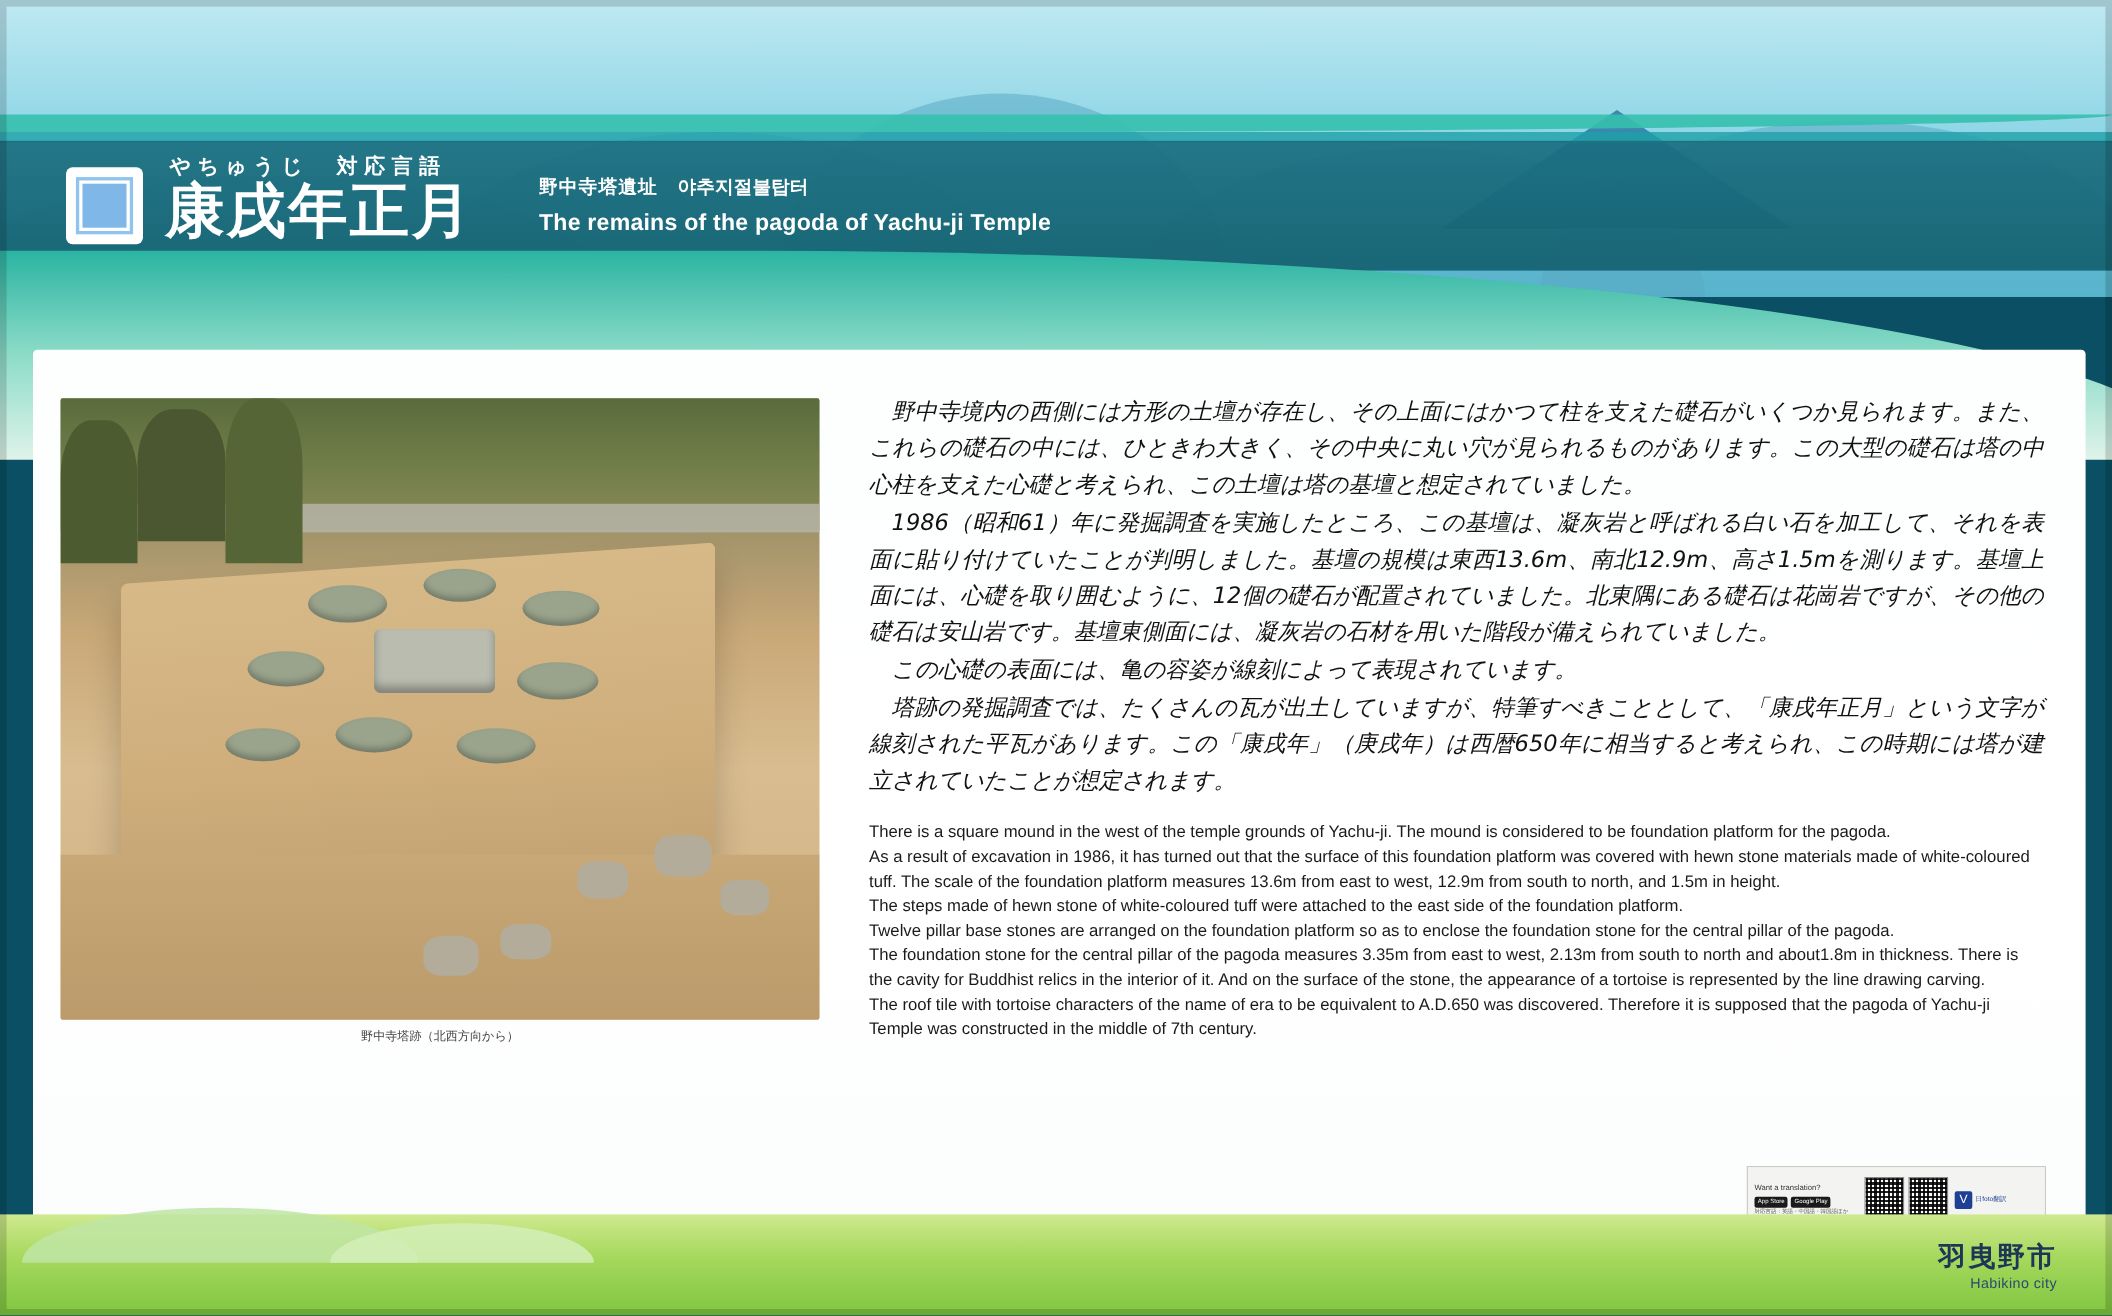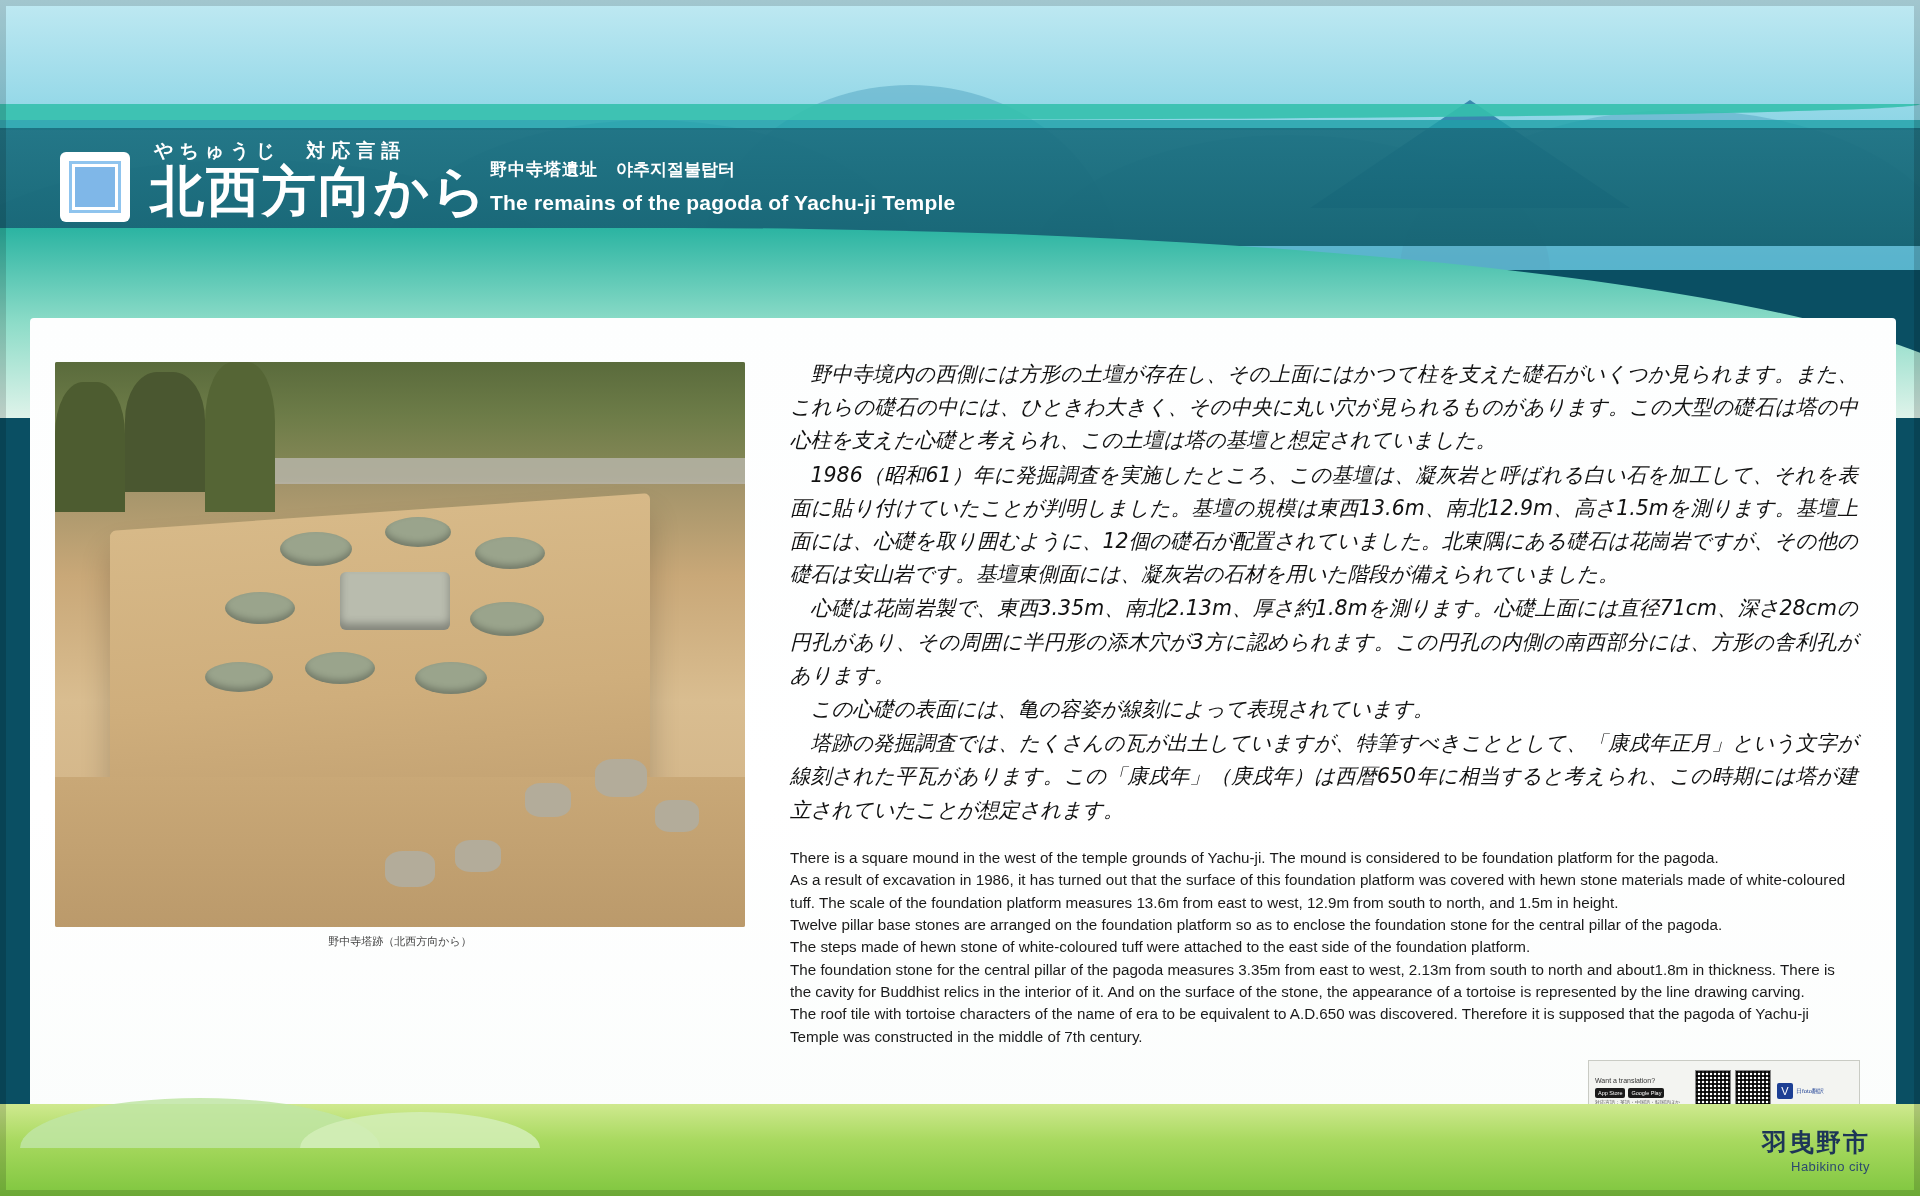--- a/index.html
+++ b/index.html
@@ -173,21 +173,21 @@
   <div class="wave wave2"></div>
   <div class="teal-strip"></div>
   <div class="aqua-sweep"></div>
 
   <div class="title-wrap">
     <div class="logo-mark">
       <div class="logo-inner"></div>
     </div>
     <div class="title-text">
       <div class="ruby">やちゅうじ　対応言語</div>
-      <div class="title-jp">北西方向から</div>
+      <div class="title-jp">康戌年正月</div>
     </div>
   </div>
 
   <div class="title-side">
     <div style="display:flex;align-items:baseline;">
       <span class="subtitle-jp">野中寺塔遺址</span>
       <span class="subtitle-kr">야추지절불탑터</span>
     </div>
     <div class="subtitle-en">The remains of the pagoda of Yachu-ji Temple</div>
   </div>
@@ -218,29 +218,28 @@
       <div class="ph-rock" style="left:330px;bottom:40px;width:50px;height:36px;"></div>
       <div class="ph-rock" style="left:400px;bottom:55px;width:46px;height:32px;"></div>
     </div>
     <div class="photo-caption">野中寺塔跡（北西方向から）</div>
   </div>
 
   <div class="text-col">
     <div class="jp-body">
       <p>野中寺境内の西側には方形の土壇が存在し、その上面にはかつて柱を支えた礎石がいくつか見られます。また、これらの礎石の中には、ひときわ大きく、その中央に丸い穴が見られるものがあります。この大型の礎石は塔の中心柱を支えた心礎と考えられ、この土壇は塔の基壇と想定されていました。</p>
       <p>1986（昭和61）年に発掘調査を実施したところ、この基壇は、凝灰岩と呼ばれる白い石を加工して、それを表面に貼り付けていたことが判明しました。基壇の規模は東西13.6m、南北12.9m、高さ1.5mを測ります。基壇上面には、心礎を取り囲むように、12個の礎石が配置されていました。北東隅にある礎石は花崗岩ですが、その他の礎石は安山岩です。基壇東側面には、凝灰岩の石材を用いた階段が備えられていました。</p>
-      <p>心礎は花崗岩製で、東西3.35m、南北2.13m、厚さ約1.8mを測ります。心礎上面には直径71cm、深さ28cmの円孔があり、その周囲に半円形の添木穴が3方に認められます。この円孔の内側の南西部分には、方形の舎利孔があります。</p>
       <p>この心礎の表面には、亀の容姿が線刻によって表現されています。</p>
       <p>塔跡の発掘調査では、たくさんの瓦が出土していますが、特筆すべきこととして、「康戌年正月」という文字が線刻された平瓦があります。この「康戌年」（庚戌年）は西暦650年に相当すると考えられ、この時期には塔が建立されていたことが想定されます。</p>
     </div>
     <div class="en-body">
       <p>There is a square mound in the west of the temple grounds of Yachu-ji. The mound is considered to be foundation platform for the pagoda.</p>
       <p>As a result of excavation in 1986, it has turned out that the surface of this foundation platform was covered with hewn stone materials made of white-coloured tuff. The scale of the foundation platform measures 13.6m from east to west, 12.9m from south to north, and 1.5m in height.</p>
+      <p>The steps made of hewn stone of white-coloured tuff were attached to the east side of the foundation platform.</p>
       <p>Twelve pillar base stones are arranged on the foundation platform so as to enclose the foundation stone for the central pillar of the pagoda.</p>
-      <p>The steps made of hewn stone of white-coloured tuff were attached to the east side of the foundation platform.</p>
       <p>The foundation stone for the central pillar of the pagoda measures 3.35m from east to west, 2.13m from south to north and about1.8m in thickness. There is the cavity for Buddhist relics in the interior of it. And on the surface of the stone, the appearance of a tortoise is represented by the line drawing carving.</p>
       <p>The roof tile with tortoise characters of the name of era to be equivalent to A.D.650 was discovered. Therefore it is supposed that the pagoda of Yachu-ji Temple was constructed in the middle of 7th century.</p>
     </div>
   </div>
 
   <div class="app-box">
     <div class="app-left">
       <div>Want a translation?</div>
       <div class="store-badges">
         <span class="badge">App Store</span>

